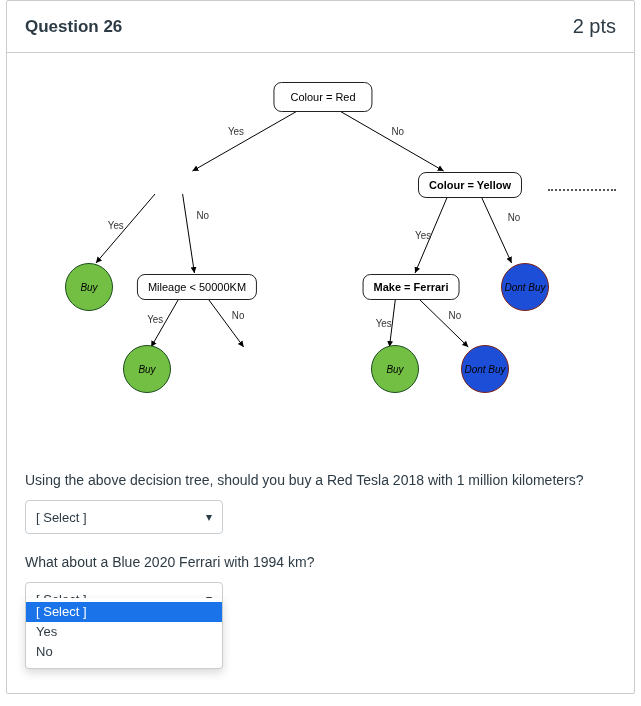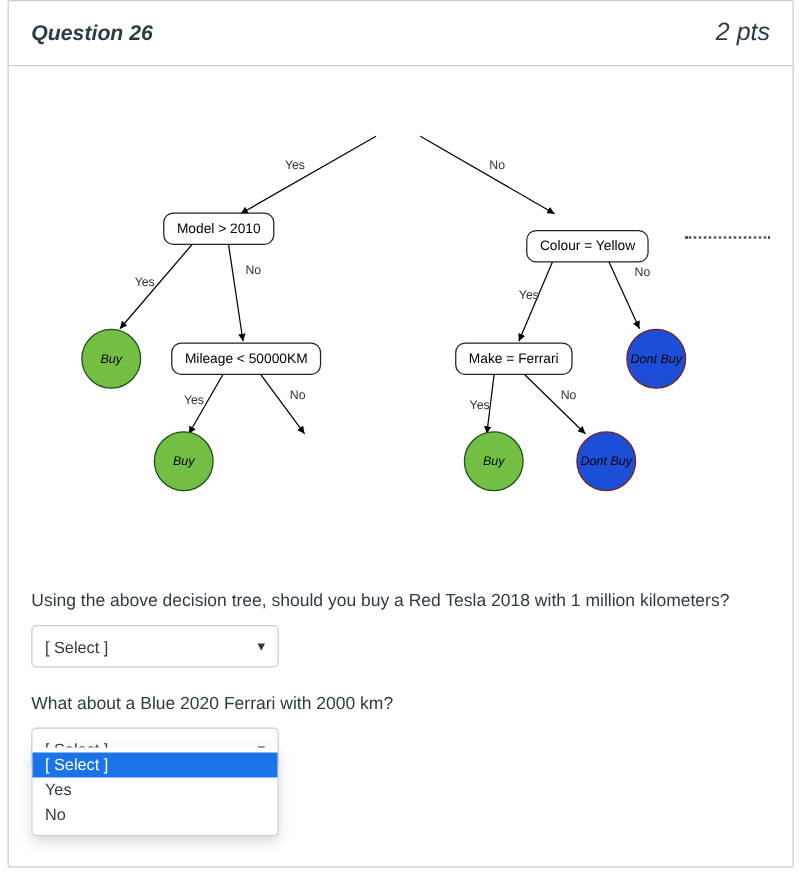--- a/index.html
+++ b/index.html
@@ -24,21 +24,20 @@
     position: relative;
     height: 694px;
     box-sizing: border-box;
   }
   .header {
     display: flex;
     justify-content: space-between;
     align-items: center;
     padding: 14px 18px;
     border-bottom: 1px solid #c7cdd1;
-    font-style: italic;
   }
   .header h2 {
     margin: 0;
     font-size: 17px;
     font-weight: 700;
     color: #2d3b45;
   }
   .header .pts {
     font-size: 20px;
     color: #2d3b45;
@@ -74,23 +73,23 @@
   .tree-wrap .node {
     background: #fff;
     border: 1px solid #222;
     border-radius: 8px;
     padding: 6px 10px;
     font-size: 11px;
     color: #000;
   }
   .tree-wrap .n-root { left: 298px; top: 36px; padding: 8px 16px; }
   .tree-wrap .n-model { left: 150px; top: 122px; }
-  .tree-wrap .n-colyel { left: 445px; top: 136px; }
+  .tree-wrap .n-colyel { left: 445px; top: 124px; font-weight: bold; }
   .tree-wrap .n-mile { left: 172px; top: 226px; }
-  .tree-wrap .n-make { left: 386px; top: 226px; }
+  .tree-wrap .n-make { left: 386px; top: 226px; font-weight: bold; }
 
   .tree-wrap .leaf {
     width: 48px;
     height: 48px;
     border-radius: 50%;
     border: 1px solid #1a4d1a;
     display: flex;
     align-items: center;
     justify-content: center;
     font-size: 10px;
@@ -217,40 +216,40 @@
           <text class="edge-label" x="396" y="178">Yes</text>
           <line x1="462" y1="133" x2="494" y2="202" stroke="#000" stroke-width="1" marker-end="url(#arrow)"></line>
           <text class="edge-label" x="490" y="160">No</text>
 
           <line x1="376" y1="238" x2="370" y2="286" stroke="#000" stroke-width="1" marker-end="url(#arrow)"></line>
           <text class="edge-label" x="356" y="266">Yes</text>
           <line x1="400" y1="238" x2="450" y2="286" stroke="#000" stroke-width="1" marker-end="url(#arrow)"></line>
           <text class="edge-label" x="430" y="258">No</text>
         </svg>
 
-        <div class="node n-model">Model &gt; 2010</div>
+        <div class="node n-root">Colour = Red</div>
         <div class="node n-colyel">Colour = Yellow</div>
         <div class="node n-mile">Mileage &lt; 50000KM</div>
         <div class="node n-make">Make = Ferrari</div>
 
         <div class="leaf buy  l-buy1">Buy</div>
         <div class="leaf buy  l-buy2">Buy</div>
         <div class="leaf buy  l-buy3">Buy</div>
         <div class="leaf dont l-dont2">Dont Buy</div>
         <div class="leaf dont l-dont3">Dont Buy</div>
       </div>
 
       <div class="prompt">Using the above decision tree, should you buy a Red Tesla 2018 with 1 million kilometers?</div>
 
       <div class="select-mimic">
         <span>[ Select ]</span>
         <span class="chev">▾</span>
       </div>
 
-      <div class="prompt" style="margin-top:20px">What about a Blue 2020 Ferrari with 2000 km?</div>
+      <div class="prompt" style="margin-top:20px">What about a Blue 2020 Ferrari with 1994 km?</div>
 
       <div class="select-mimic" id="select2">
         <span>[ Select ]</span>
         <span class="chev">▾</span>
       </div>
 
       <div class="dropdown" id="dropdown2" style="top: 537px; left: 18px; width: 198px;">
         <div class="opt sel">[ Select ]</div>
         <div class="opt">Yes</div>
         <div class="opt">No</div>

